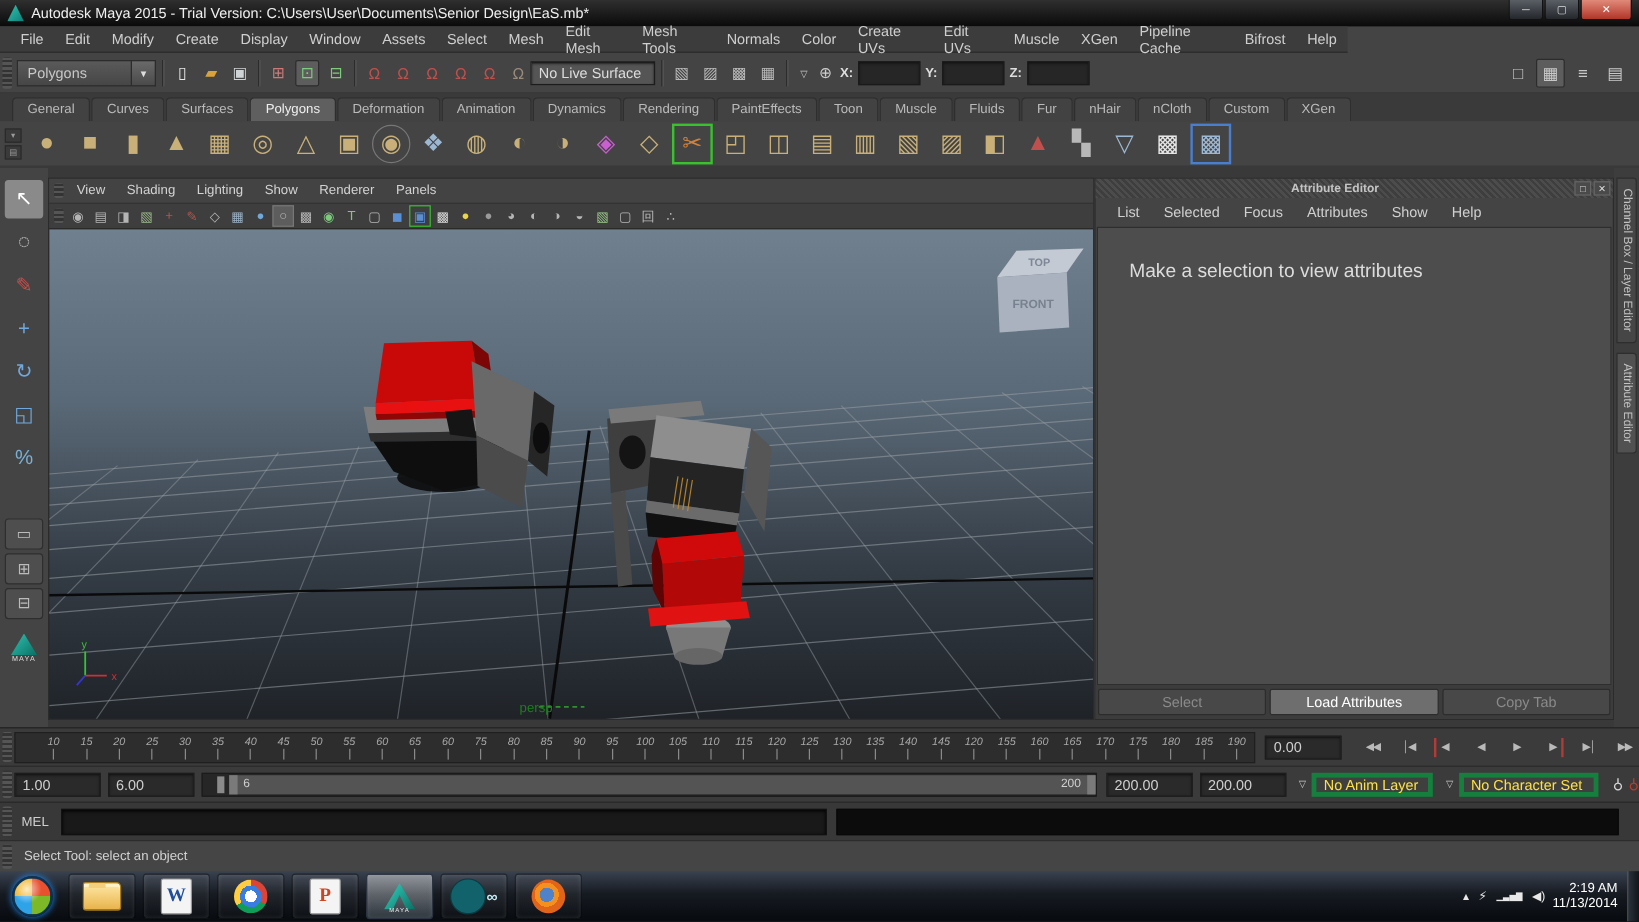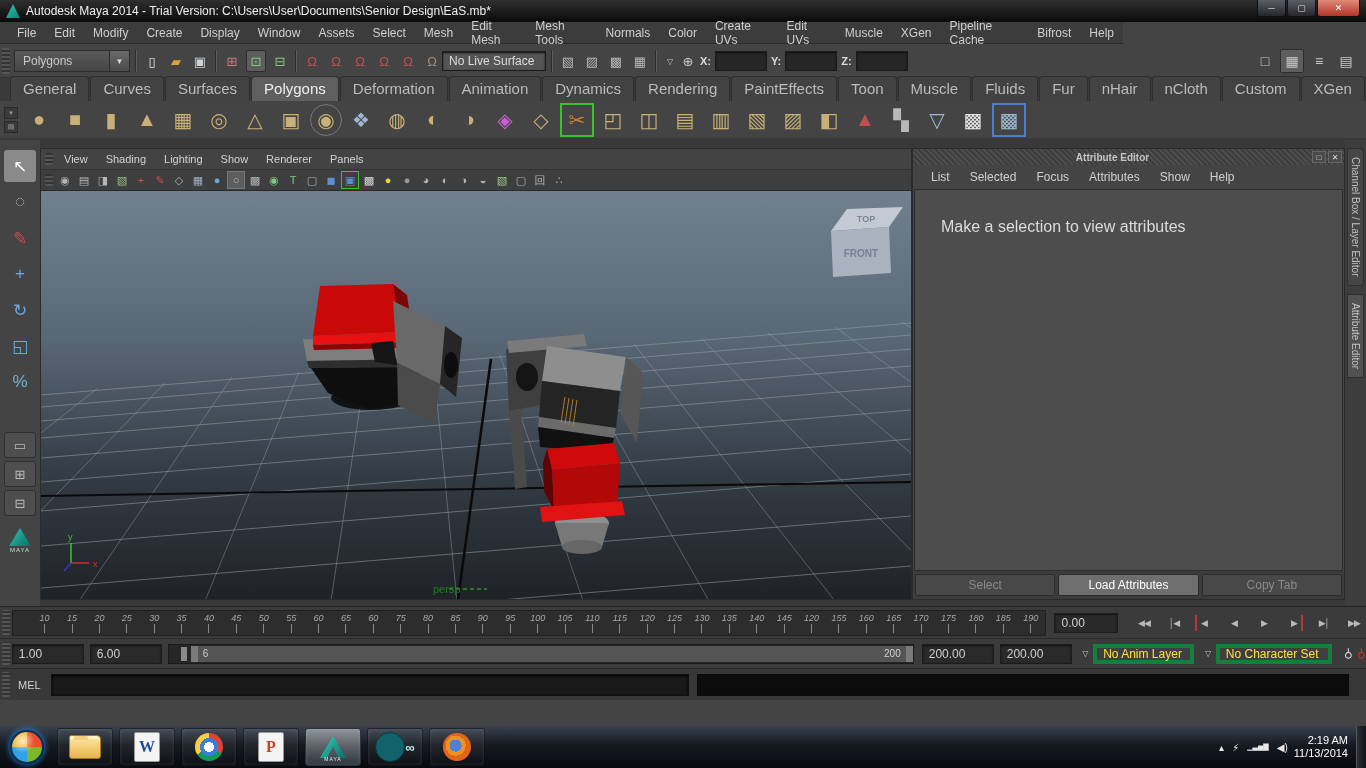--- a/index.html
+++ b/index.html
@@ -45,21 +45,21 @@
   .xyz { display:flex; align-items:center; gap:4px; margin-left:2px; }
   .xyz .lbl { font-size:11px; font-weight:bold; color:#ddd; }
   .xyz .box { width:52px; height:20px; background:#262626; border:1px solid #1a1a1a; box-shadow:inset 0 1px 2px #111; }
   .spacer { flex:1; }
   .rtoggles { display:flex; gap:3px; margin-right:8px; }
   .rtoggles .si { color:#c8c8c8; width:24px; height:24px; font-size:14px; display:flex; align-items:center; justify-content:center; }
 
   
   .shelftabs { position:absolute; left:0; top:78px; width:1366px; height:23px; background:#3a3a3a;
     display:flex; align-items:flex-end; padding-left:10px; gap:1px; }
-  .shelftabs .tab { padding:3px 12px 4px; font-size:15px; background:#424242; color:#bbb;
+  .shelftabs .tab { padding:3px 12px 4px; font-size:11px; background:#424242; color:#bbb;
     border:1px solid #2e2e2e; border-bottom:none; border-radius:4px 4px 0 0; cursor:default; }
   .shelftabs .tab.active { background:#5f5f5f; color:#eee; }
   .shelficons { position:absolute; left:0; top:101px; width:1366px; height:39px; background:#444;
     display:flex; align-items:center; border-bottom:2px solid #393939; }
   .shelfmenu { display:flex; flex-direction:column; gap:2px; margin:0 4px; }
   .shelfmenu .mb { width:14px; height:12px; background:#3a3a3a; border:1px solid #2a2a2a; color:#999;
     font-size:7px; display:flex; align-items:center; justify-content:center; }
   .shelficons .strip { display:flex; align-items:center; gap:2px; }
   .shelficons .si { width:34px; height:34px; display:flex; align-items:center; justify-content:center;
     font-size:20px; color:#c8b078; cursor:default; }
@@ -182,21 +182,21 @@
   .clock { text-align:right; color:#fff; font-size:11px; line-height:13px; margin:0 8px 0 6px; cursor:default; }
   .showdesk { width:10px; height:42px; background:linear-gradient(90deg,#2a313b,#11151b); border-left:1px solid #555; cursor:default; }
 </style>
 </head>
 <body>
 
 <div class="screen" data-name="maya-window">
 
   <div class="titlebar" data-name="title-bar">
     <div class="appicon" data-name="maya-app-icon"></div>
-    <div class="title" data-name="window-title">Autodesk Maya 2014 - Trial Version: C:\Users\User\Documents\Senior Design\EaS.mb*</div>
+    <div class="title" data-name="window-title">Autodesk Maya 2015 - Trial Version: C:\Users\User\Documents\Senior Design\EaS.mb*</div>
     <div class="winbtns" data-name="window-controls">
         <div class="wb" data-name="minimize-button">─</div>
         <div class="wb" data-name="maximize-button">▢</div>
         <div class="wb close" data-name="close-button">✕</div>
       </div>
   </div>
 
   <div class="menubar" data-name="main-menu-bar">
       <div class="item" data-name="menu-file">File</div>
       <div class="item" data-name="menu-edit">Edit</div>
@@ -731,20 +731,24 @@
       </div>
   </div>
 
   <div class="melrow" data-name="command-line-row">
     <div class="grip" data-name="command-line-grip"></div>
     <div class="lbl" data-name="command-line-label">MEL</div>
     <div class="melinput" data-name="command-input"></div>
     <div class="meloutput" data-name="command-output"></div>
   </div>
 
+  <div class="helprow" data-name="help-line">
+    <div class="grip" data-name="help-line-grip"></div>
+    <div class="txt" data-name="help-text">Select Tool: select an object</div>
+  </div>
 
   <div class="taskbar" data-name="windows-taskbar">
     <div style="display:flex;align-items:center">
         <div class="tb start" data-name="start-button">
           <span></span>
         </div>
         <div class="tb folder" data-name="explorer-button">
           <span></span>
         </div>
         <div class="tb word" data-name="word-button">

